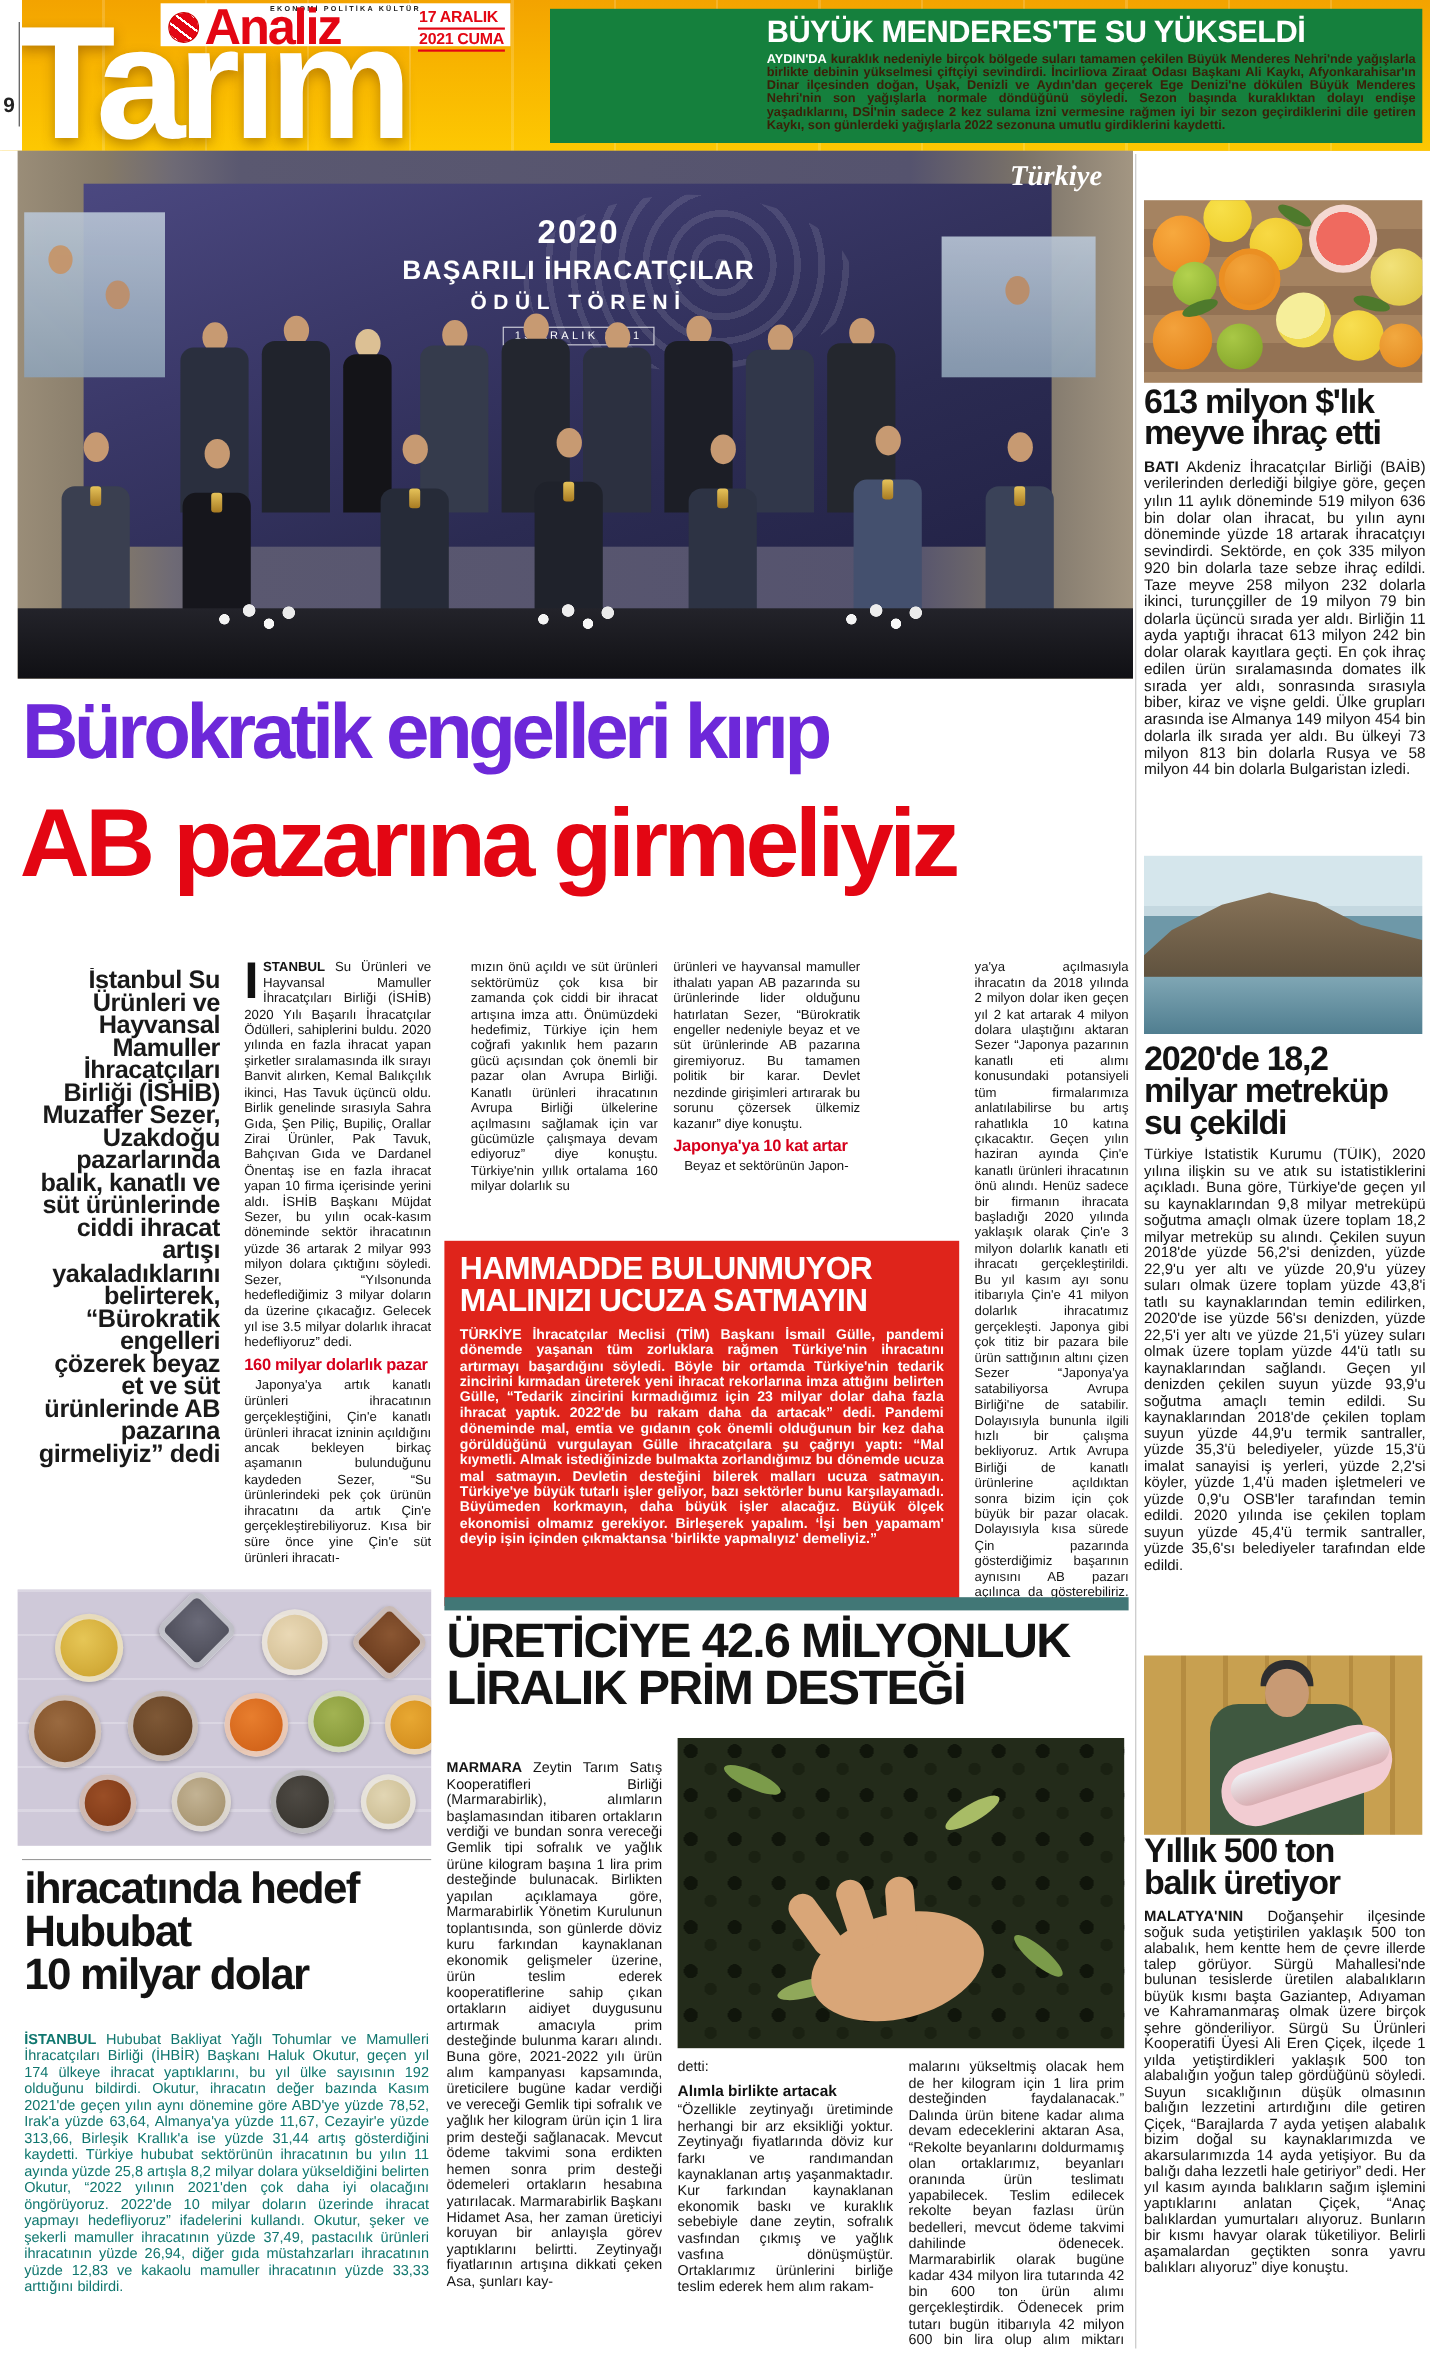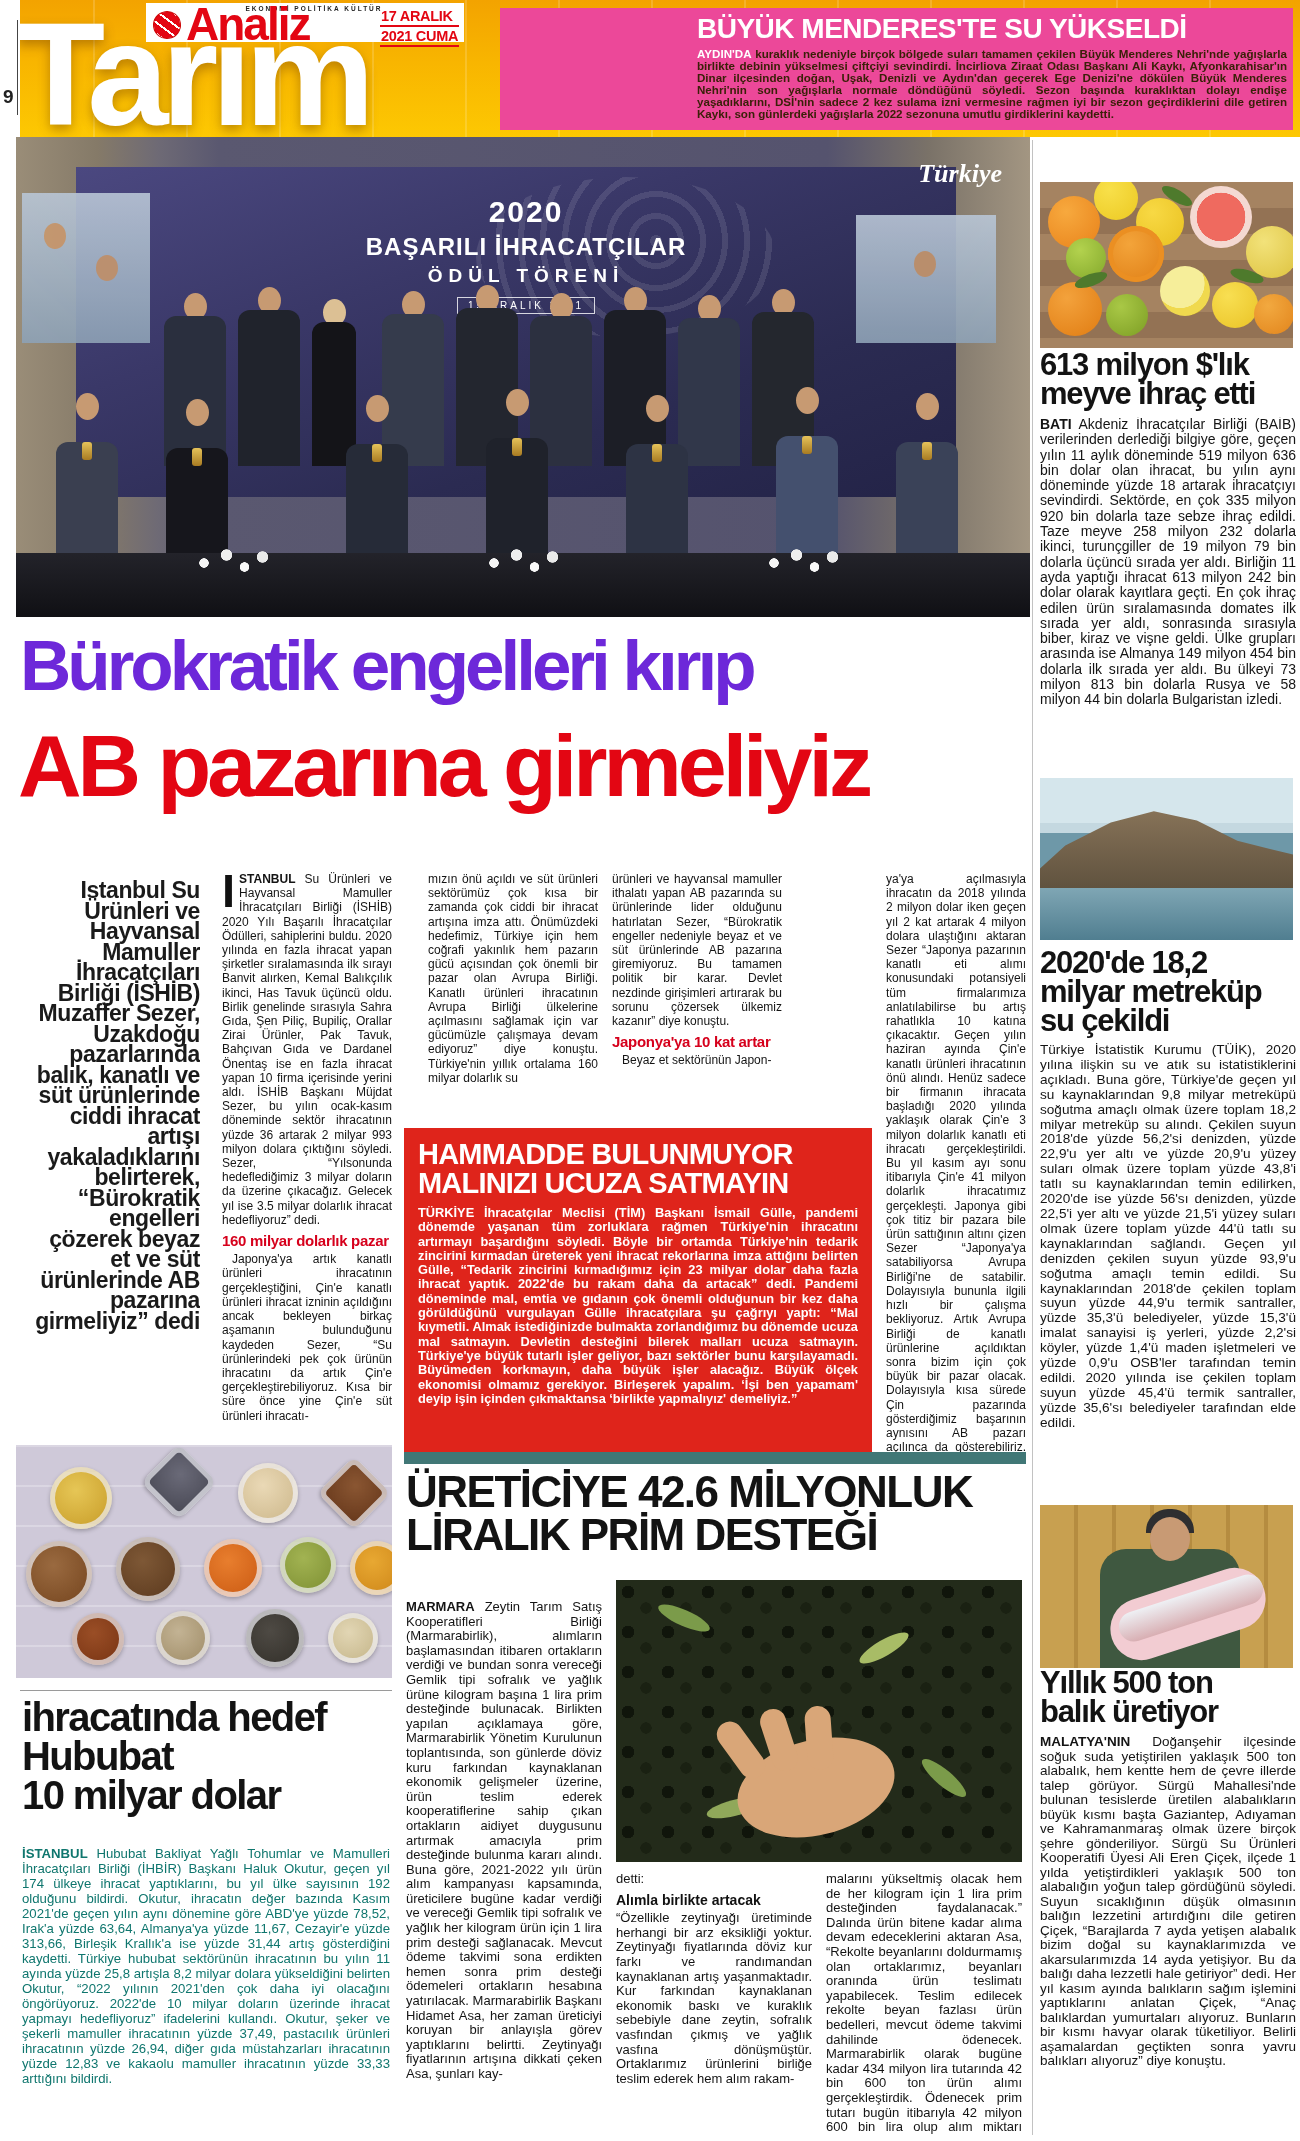--- a/index.html
+++ b/index.html
@@ -36,40 +36,40 @@
   .wheatphoto { left:506px; top:13px; width:172px; height:110px; overflow:hidden;
     background:linear-gradient(180deg,#8fc0dc 0 36%, #cfe08e 36% 44%, #d9a93e 44% 100%); }
   .harv-body { position:absolute; left:52px; top:34px; width:66px; height:30px; background:#3e7a28; border-radius:4px; }
   .harv-cab { position:absolute; left:70px; top:18px; width:26px; height:20px; background:#2c5a1e; border-radius:3px; }
   .harv-reel { position:absolute; left:34px; top:60px; width:92px; height:10px; background:#c44a1a; border-radius:2px; }
   .harv-wheel { position:absolute; width:14px; height:14px; background:#222; border-radius:50%; top:62px; }
   .wheat-rows { position:absolute; left:0; bottom:0; width:100%; height:34px;
     background:repeating-linear-gradient(90deg,#caa035 0 6px,#e0b54a 6px 12px); }
 
   
-  .topstory { left:500px; top:8px; width:793px; height:122px; background:#ec4899; }
+  .topstory { left:500px; top:8px; width:793px; height:122px; background:#15803d; }
   .topstory h1 { position:absolute; left:197px; top:5px; font-size:28px; font-weight:900; color:#fff; letter-spacing:-0.5px; }
   .topstory .txt { position:absolute; left:197px; top:40px; width:590px; font-size:11.6px; line-height:11.9px;
     font-weight:bold; color:#3a2008; }
   .topstory .txt b { color:#fff; }
 
   
   .ceremony { left:16px; top:137px; width:1014px; height:480px; overflow:hidden;
     background:linear-gradient(90deg,#9a8d78 0%, #857a68 8%, #6e6a75 14%, #5a5870 20%, #55536e 80%, #7a7268 90%, #a39682 100%); }
   .backdrop { position:absolute; left:60px; top:30px; width:880px; height:330px;
     background:linear-gradient(160deg,#4b4880 0%, #3a3868 35%, #2b2b52 70%, #232347 100%); }
   .backdrop .swirl { position:absolute; right:180px; top:10px; width:300px; height:160px; border-radius:50%;
     background:repeating-radial-gradient(circle at 60% 40%, rgba(255,255,255,.10) 0 6px, transparent 6px 22px); }
   .banner { position:absolute; left:310px; top:58px; width:400px; text-align:center; color:#fff; }
   .banner .y { font-size:30px; font-weight:bold; letter-spacing:2px; }
   .banner .l2 { font-size:24px; font-weight:bold; letter-spacing:1px; margin-top:4px;text-align:center; }
   .banner .l3 { font-size:19px; font-weight:bold; letter-spacing:6px; margin-top:4px; }
   .banner .badge { display:inline-block; margin-top:10px; padding:2px 10px; border:1px solid rgba(255,255,255,.8);
     font-size:10px; letter-spacing:3px; }
-  .brand-turkiye { position:absolute; right:28px; top:22px; color:#fff; font-family:"Liberation Serif", serif;
+  .brand-turkiye { position:absolute; right:28px; top:8px; color:#fff; font-family:"Liberation Serif", serif;
     font-style:italic; font-weight:bold; font-size:26px; }
   .screen { position:absolute; background:linear-gradient(180deg,#b9c6d6,#8ea2b6); opacity:.9; }
   .screen .f { position:absolute; width:22px; height:26px; border-radius:50%; background:#c9996f; }
   .stage { position:absolute; left:0; bottom:0; width:100%; height:64px; background:linear-gradient(180deg,#23232a,#101014); }
   .flowers { position:absolute; bottom:34px; width:90px; height:40px;
     background:radial-gradient(circle 5px at 20% 50%, #f4f4f4 90%, transparent),
                radial-gradient(circle 6px at 45% 30%, #eee 90%, transparent),
                radial-gradient(circle 5px at 65% 60%, #f8f8f8 90%, transparent),
                radial-gradient(circle 6px at 85% 35%, #eaeaea 90%, transparent); }
   .person { position:absolute; width:62px; }

